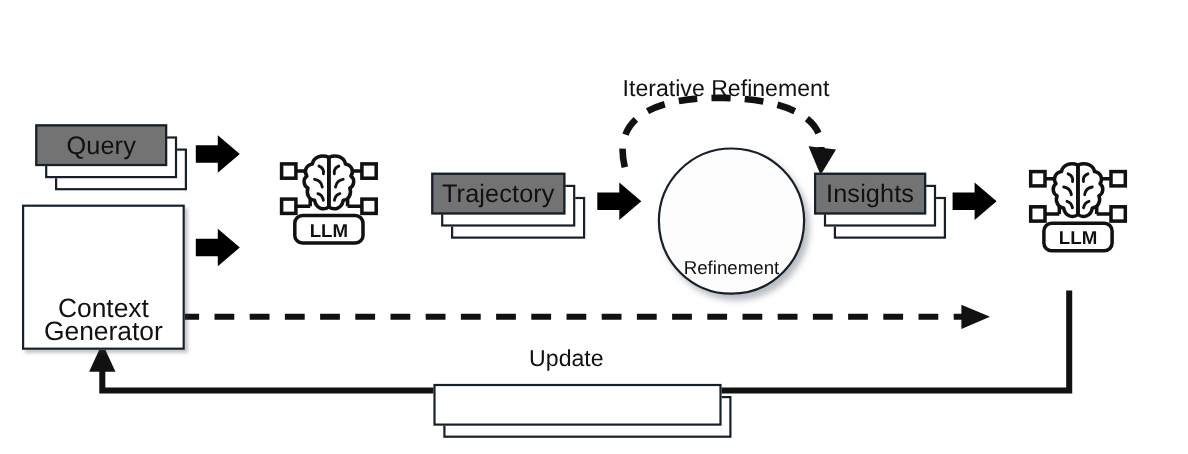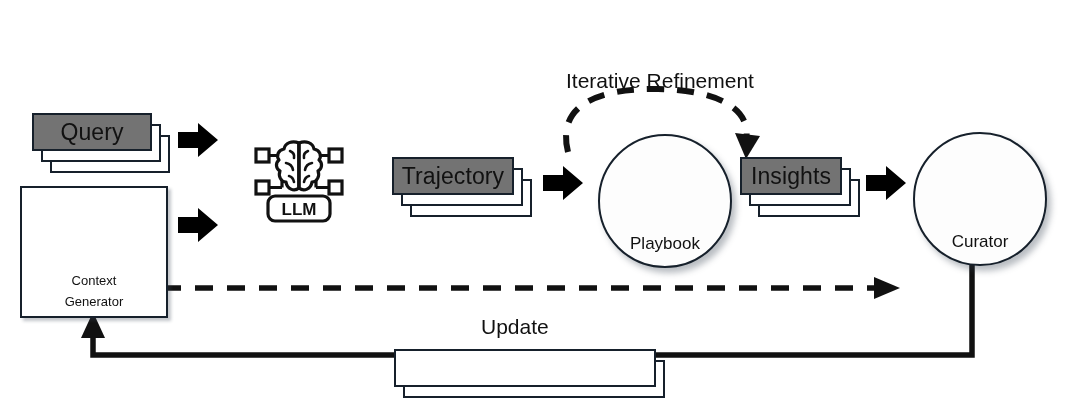--- a/index.html
+++ b/index.html
@@ -64,21 +64,21 @@
     display: flex;
     flex-direction: column;
     align-items: center;
     justify-content: flex-start;
   }
   .playbook-icon {
     margin-top: 10px;
   }
   .playbook-text {
     text-align: center;
-    font-size: 13px;
+    font-size: 24px;
     line-height: 21px;
     color: #111111;
     margin-top: 2px;
   }
 
   
   .agent-circle {
     position: absolute;
     border-radius: 50%;
     background: #fdfdfd;
@@ -254,36 +254,31 @@
     <div class="card-shadow" style="left:18px; top:22px; width:122px; height:38px;"></div>
     <div class="card-shadow" style="left:9px; top:11px; width:122px; height:38px;"></div>
     <div class="card-front" style="width:122px; height:38px;">
       <span class="card-label">Trajectory</span>
     </div>
   </div>
 
   <div class="agent-circle" style="left:598px; top:134px; width:134px; height:134px;">
     <div style="height:62px;"></div>
     <div class="llm-badge" style="height:26px;"></div>
-    <div class="agent-name">Playbook</div>
+    <div class="agent-name">Refinement</div>
   </div>
 
   <div class="card-stack" style="left:740px; top:157px; width:128px; height:62px;">
     <div class="card-shadow" style="left:18px; top:22px; width:102px; height:38px;"></div>
     <div class="card-shadow" style="left:9px; top:11px; width:102px; height:38px;"></div>
     <div class="card-front" style="width:102px; height:38px;">
       <span class="card-label">Insights</span>
     </div>
   </div>
 
-  <div class="agent-circle" style="left:913px; top:132px; width:134px; height:134px;">
-    <div style="height:62px;"></div>
-    <div class="llm-badge" style="height:26px;"></div>
-    <div class="agent-name">Curator</div>
-  </div>
 
   <div class="card-stack" style="left:385px; top:338px; width:290px; height:62px;">
     <div class="card-shadow" style="left:18px; top:22px; width:262px; height:38px;"></div>
     <div class="card-shadow" style="left:9px; top:11px; width:262px; height:38px;"></div>
   </div>
 
   <div class="free-text" style="left:566px; top:57px;">Iterative Refinement</div>
 
   <div class="free-text" style="left:481px; top:303px;text-align:right;">Update</div>
 

